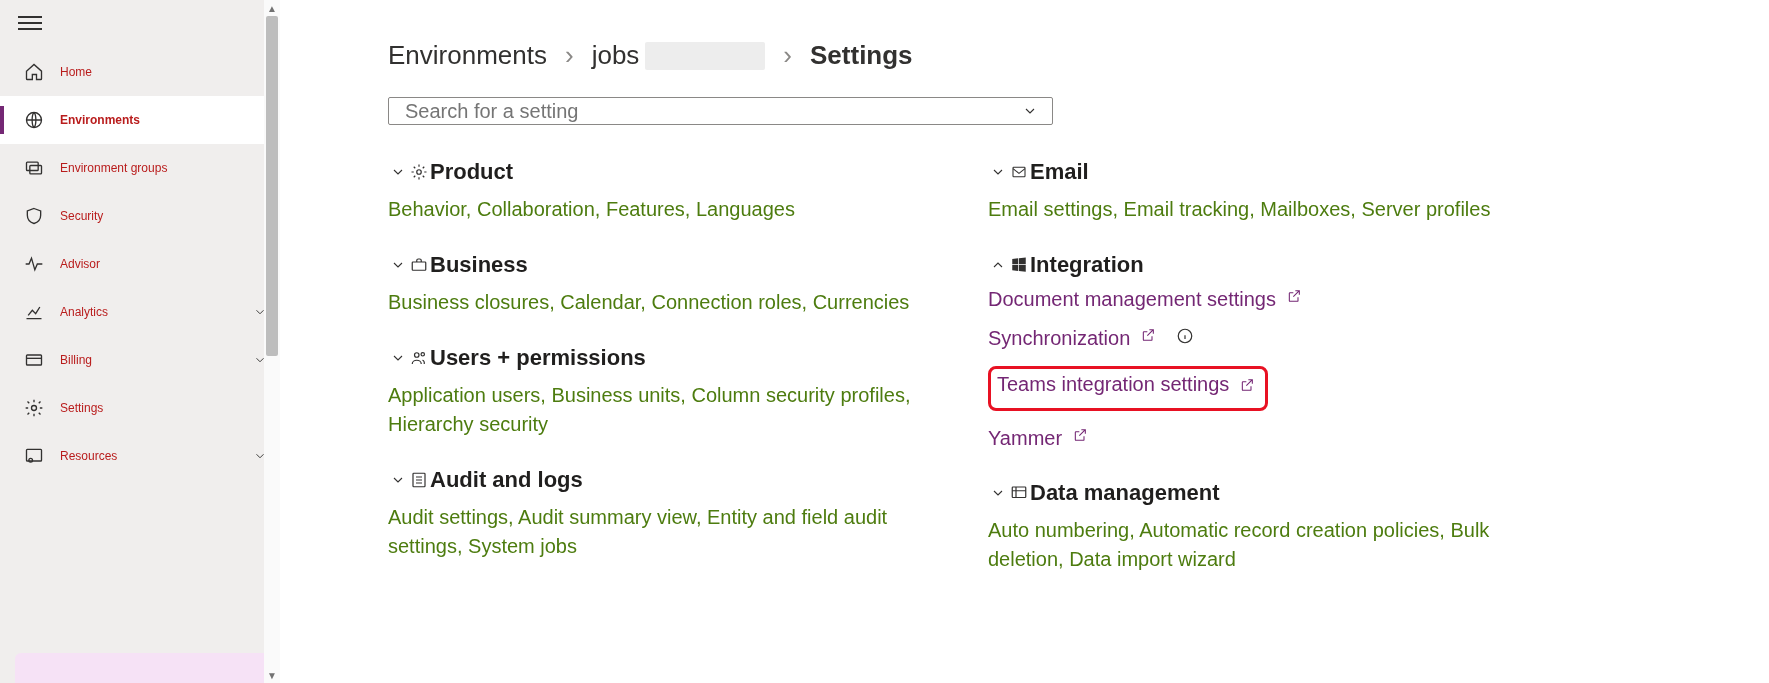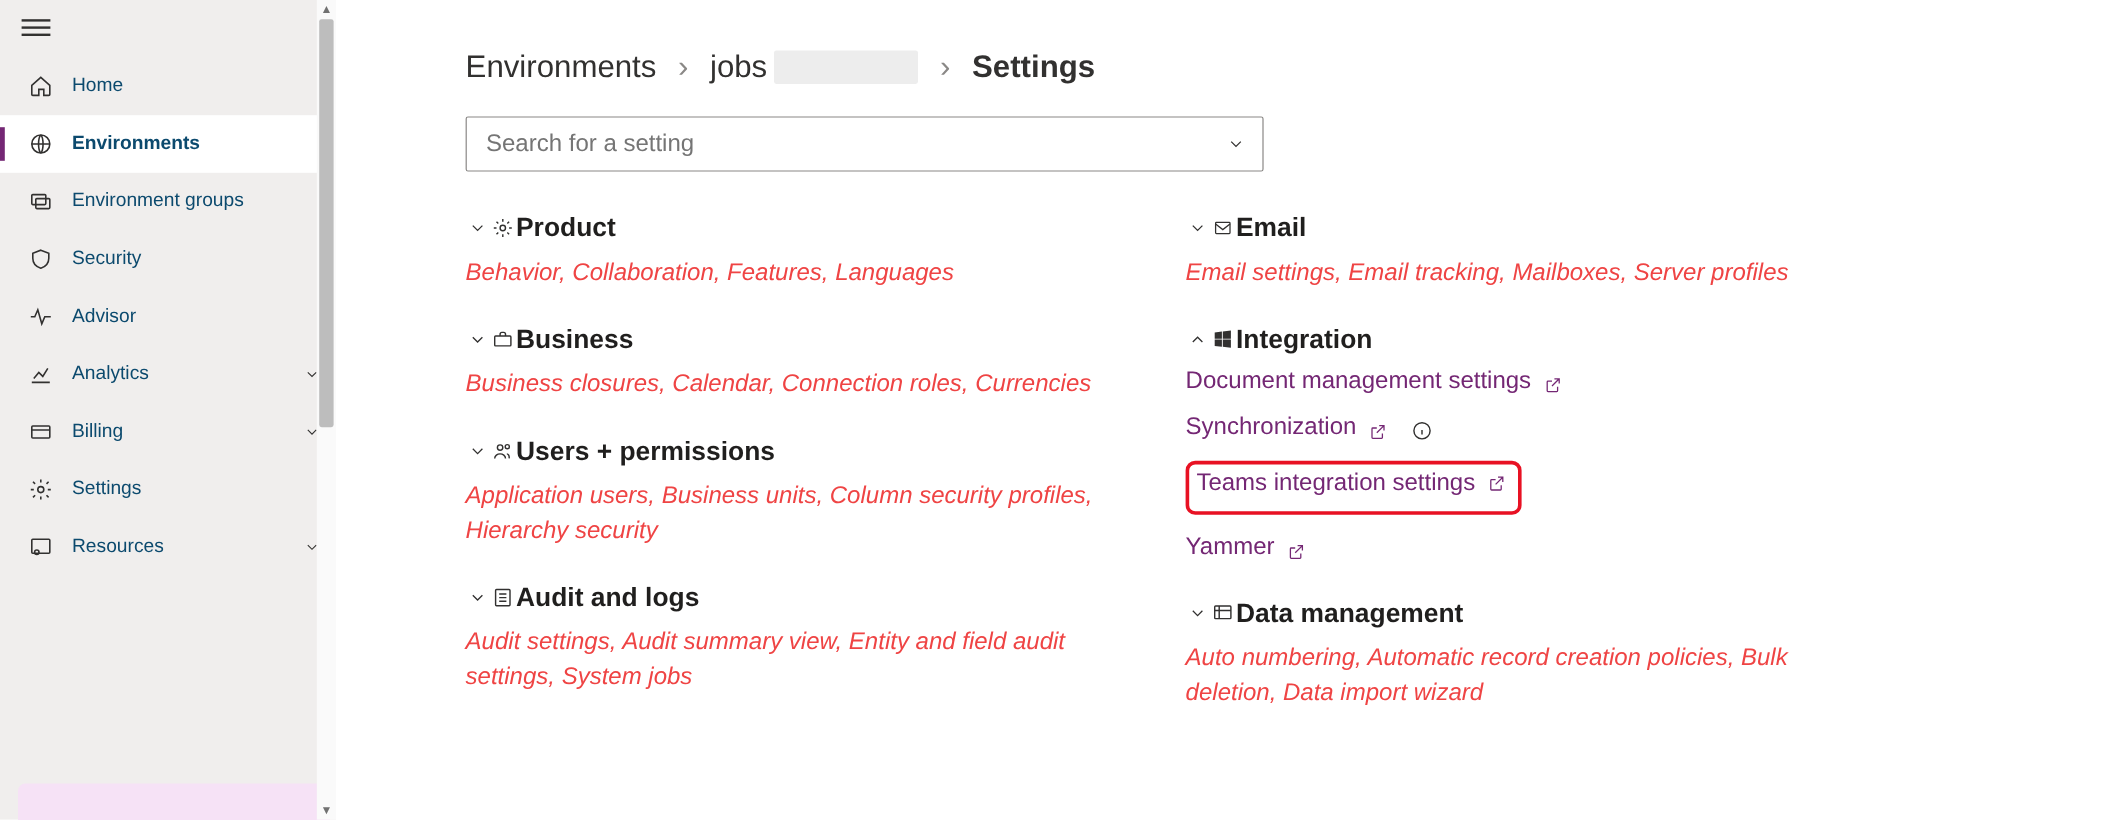--- a/index.html
+++ b/index.html
@@ -28,22 +28,22 @@
   .hamburger div {
     height: 2px; background:#323130; margin:4px 0;
   }
 
   .nav {
     position: absolute; left:0; top:48px; width:280px;
   }
   .nav-item {
     display:flex; align-items:center;
     padding: 14px 0 14px 20px;
-    font-size:16px;
-    color:#0c4a6e;
+    font-size:12px;
+    color:#b91c1c;
     cursor:pointer;
     position:relative;
   }
   .nav-item .icon { width:28px; display:flex; justify-content:center; }
   .nav-item .lbl { margin-left:12px; flex:1; }
   .nav-item .chev-wrap { width:40px; display:flex; justify-content:center; }
   .nav-item.active {
     background:#fff; font-weight:600;
   }
   .nav-item.active::before {
@@ -86,48 +86,47 @@
   .bc-test {
     display:flex; align-items:center;
   }
   .bc-test-smudge {
     display:inline-block; width:120px; height:28px;
     background:#ededed; margin-left:6px; border-radius:2px;
   }
   .bc-current { font-weight:700; }
 
   .search-box {
-    width:665px; height:46px;
+    width:665px; height:28px;
     border:1px solid #8a8886; border-radius:2px;
     display:flex; align-items:center;
     padding:0 14px; margin-bottom:34px;
   }
   .search-box .ph { flex:1; color:#605e5c; font-size:20px; outline:none; border:none; background:transparent; }
   .search-box .dd { color:#605e5c; }
 
   .cols { display:flex; gap:0; }
   .col-left  { width:600px; }
   .col-right { width:620px; }
 
   .sec-head {
     display:flex; align-items:center; gap:0;
     font-size:22px; color:#201f1e; margin:0 0 10px 0;
   }
   .sec-head .chev { width:20px; display:flex; justify-content:center; cursor:pointer;}
   .sec-head .cat-icon { width:22px; display:flex; justify-content:center; }
   .sec-title { font-weight:700; }
 
   .sec-sub {
-    font-size:20px; color:#ef4444; line-height:1.45;
+    font-size:20px; color:#4d7c0f; line-height:1.45;
     margin:0 0 28px 0;
-    font-style:italic;
   }
 
   .link-row {
-    display:flex; align-items:flex-end; gap:10px;
+    display:flex; align-items:flex-start; gap:10px;
     font-size:20px; margin:0 0 16px 0;
   }
   .link-row a { color:#742774; text-decoration:none; cursor:pointer;}
   .ext-icon { color:#742774; }
   .info-icon { color:#323130; margin-left:10px; }
 
   .highlight-box {
     border:3px solid #e81123;
     border-radius:8px;
     padding:4px 10px 12px 6px;

